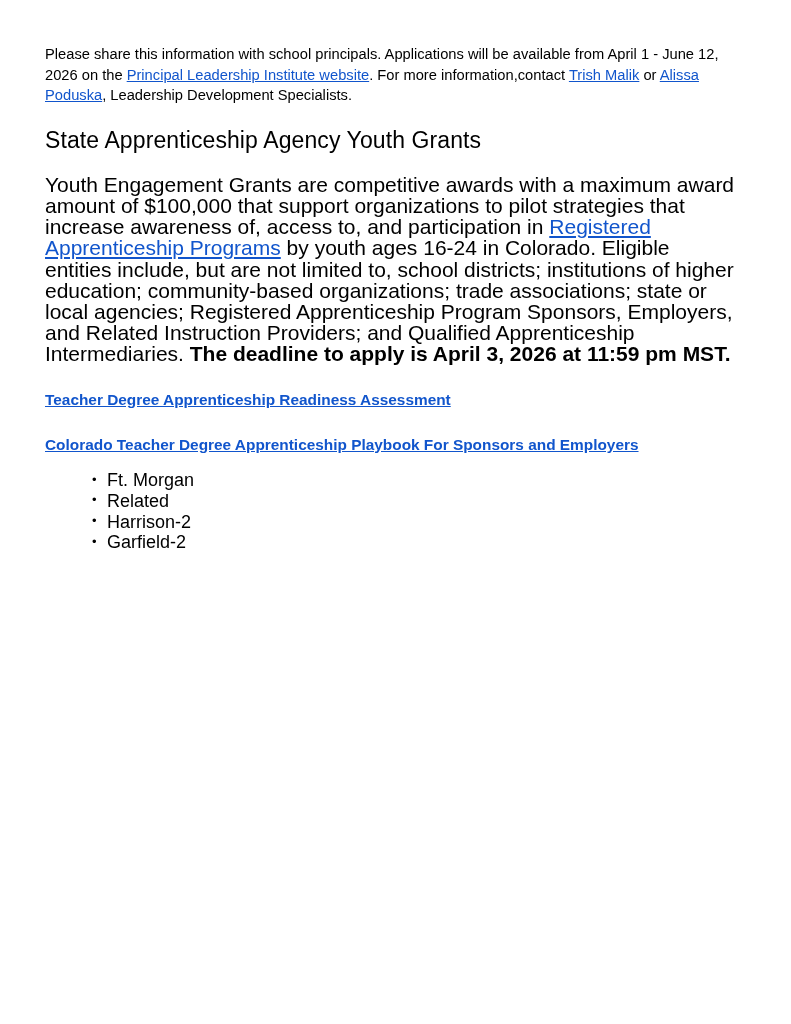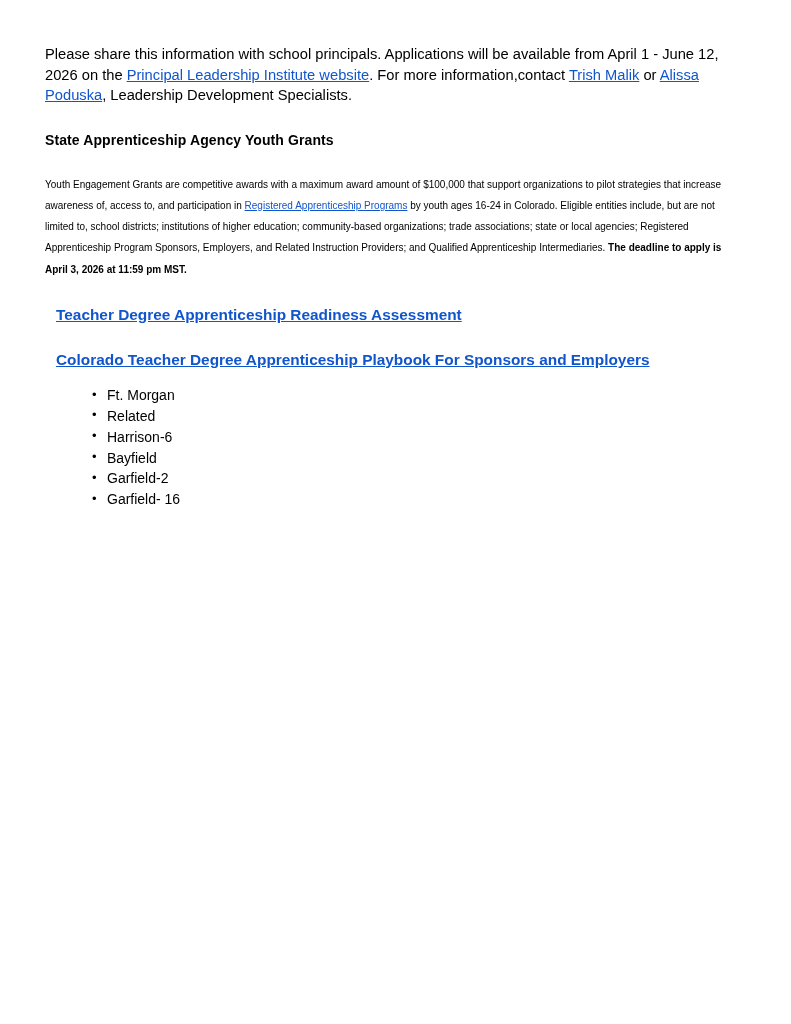--- a/index.html
+++ b/index.html
@@ -31,61 +31,60 @@
   }
   .intro {
     margin-bottom: 2px;
   }
   a.lnk {
     color: #1155cc;
     text-decoration: underline;
     cursor: pointer;
   }
   h2.section-title {
-    font-size: 14px;
+    font-size: 23px;
     line-height: 24px;
-    font-weight: bold;
+    font-weight: normal;
     margin: 22px 0 0 0;
     letter-spacing: 0.1px;
     color: #000000;
   }
   .body-para {
     margin-top: 22px;
-    font-size: 10px;
+    font-size: 21px;
     line-height: 21.2px;
   }
   .body-para .bold {
     font-weight: bold;
   }
   .link-line {
     margin-top: 24px;
     font-size: 15.4px;
     line-height: 21px;
     font-weight: bold;
-    margin-left: 11px;
   }
   .link-line a.lnk {
     color: #1155cc;
     font-weight: bold;
     text-decoration: underline;
   }
   .lea-heading {
     margin-top: 26px;
     font-size: 15.2px;
     line-height: 21px;
     font-weight: bold;
     color: #000000;
   }
   ul.lea-list {
     margin: 10px 0 0 0;
     padding-left: 47px;
     list-style: none;
   }
   ul.lea-list li {
-    font-size: 14px;
+    font-size: 18px;
     line-height: 20.8px;
     color: #000000;
     position: relative;
     padding-left: 15px;
   }
   ul.lea-list li::before {
     content: "\2022";
     position: absolute;
     left: 0;
     top: -0.5px;
@@ -106,19 +105,17 @@
   <p class="para body-para"><span>Youth Engagement Grants are competitive awards with a maximum award amount of $100,000 that support organizations to pilot strategies that increase awareness of, access to, and participation in </span><a class="lnk">Registered Apprenticeship Programs</a><span> by youth ages 16-24 in Colorado. Eligible entities include, but are not limited to, school districts; institutions of higher education; community-based organizations; trade associations; state or local agencies; Registered Apprenticeship Program Sponsors, Employers, and Related Instruction Providers; and Qualified Apprenticeship Intermediaries. </span><span class="bold">The deadline to apply is April  3, 2026 at 11:59 pm MST.</span></p>
 
   <p class="link-line"><a class="lnk">Teacher Degree Apprenticeship Readiness Assessment</a></p>
 
   <p class="link-line"><a class="lnk">Colorado Teacher Degree Apprenticeship Playbook For Sponsors and Employers</a></p>
 
 
   <ul class="lea-list">
     <li>Ft. Morgan</li>
     <li>Related</li>
-    <li>Harrison-6</li>
-    <li>Bayfield</li>
+    <li>Harrison-2</li>
     <li>Garfield-2</li>
-    <li>Garfield- 16</li>
   </ul>
 
 </div>
 
 </body></html>

